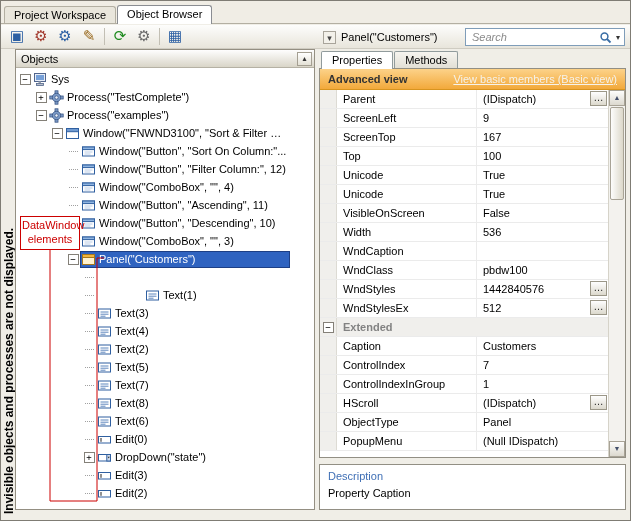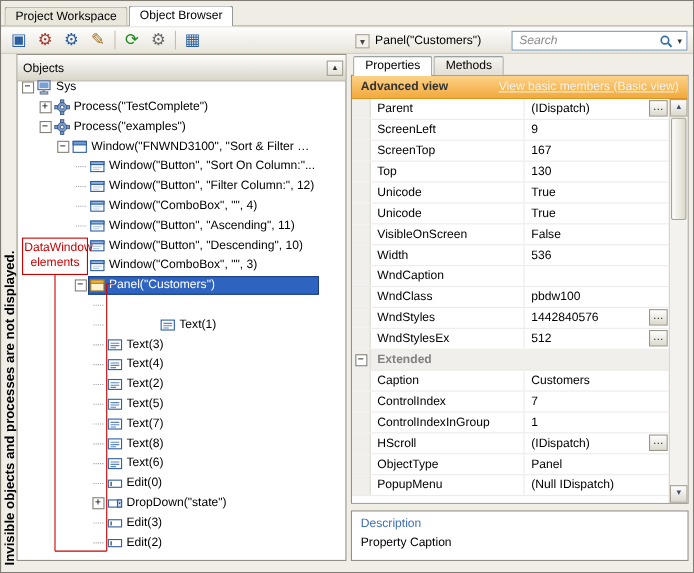--- a/index.html
+++ b/index.html
@@ -28,21 +28,21 @@
                 font:italic 11px "Liberation Sans",sans-serif;color:#444;}
   .search-input::placeholder{color:#8a8a8a;font-style:italic;}
   .search-arrow{font-size:8px;color:#333;}
 
   
   .side-note{position:absolute;left:1px;bottom:6px;width:13px;height:400px;writing-mode:vertical-rl;
              transform:rotate(180deg);font-weight:bold;font-size:12px;white-space:nowrap;color:#000;}
 
   
   .objects-panel{position:absolute;left:14px;top:48px;width:298px;bottom:10px;border:1px solid #948f82;background:#fff;}
-  .objects-header{position:absolute;top:0;left:0;right:0;height:24px;background:linear-gradient(#fefefe,#d9d5c8);
+  .objects-header{position:absolute;top:0;left:0;right:0;height:18px;background:linear-gradient(#fefefe,#d9d5c8);
                   border-bottom:1px solid #b5b1a4;display:flex;align-items:center;padding:0 2px 0 5px;box-sizing:border-box;}
   .objects-title{flex:1;}
   .panel-btn{width:15px;height:14px;border:1px solid #a49f92;background:linear-gradient(#fff,#e4e1d6);
              font-size:8px;line-height:12px;text-align:center;color:#333;box-sizing:border-box;}
   .tree{position:absolute;top:19px;left:0;right:0;bottom:0;overflow:hidden;padding-top:1px;}
   .trow{height:18px;display:flex;align-items:center;white-space:nowrap;}
   .slot{width:14px;flex:none;display:flex;align-items:center;justify-content:center;}
   .slot.dots::before{content:'';width:9px;border-top:1px dotted #a0a0a0;}
   .exp{width:11px;height:11px;flex:none;border:1px solid #848078;background:#fff;box-sizing:border-box;
        font:9px/8px "DejaVu Sans Mono",monospace;text-align:center;color:#000;}
@@ -469,21 +469,21 @@
             <div class="pval">9</div>
           </div>
           <div class="prow">
             <div class="pgut"></div>
             <div class="pname">ScreenTop</div>
             <div class="pval">167</div>
           </div>
           <div class="prow">
             <div class="pgut"></div>
             <div class="pname">Top</div>
-            <div class="pval">130</div>
+            <div class="pval">100</div>
           </div>
           <div class="prow">
             <div class="pgut"></div>
             <div class="pname">Unicode</div>
             <div class="pval">True</div>
           </div>
           <div class="prow">
             <div class="pgut"></div>
             <div class="pname">Unicode</div>
             <div class="pval">True</div>

